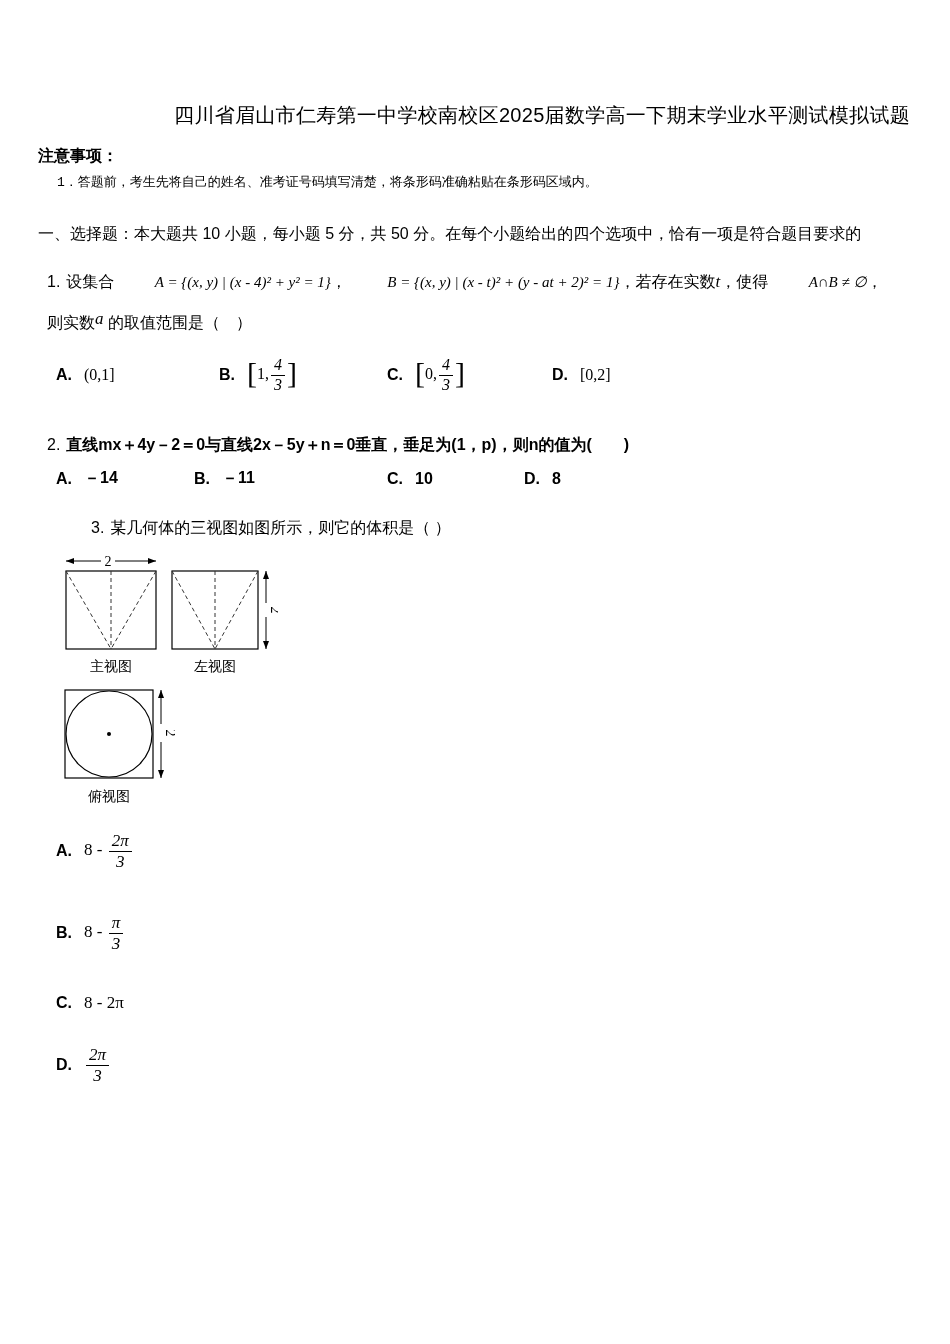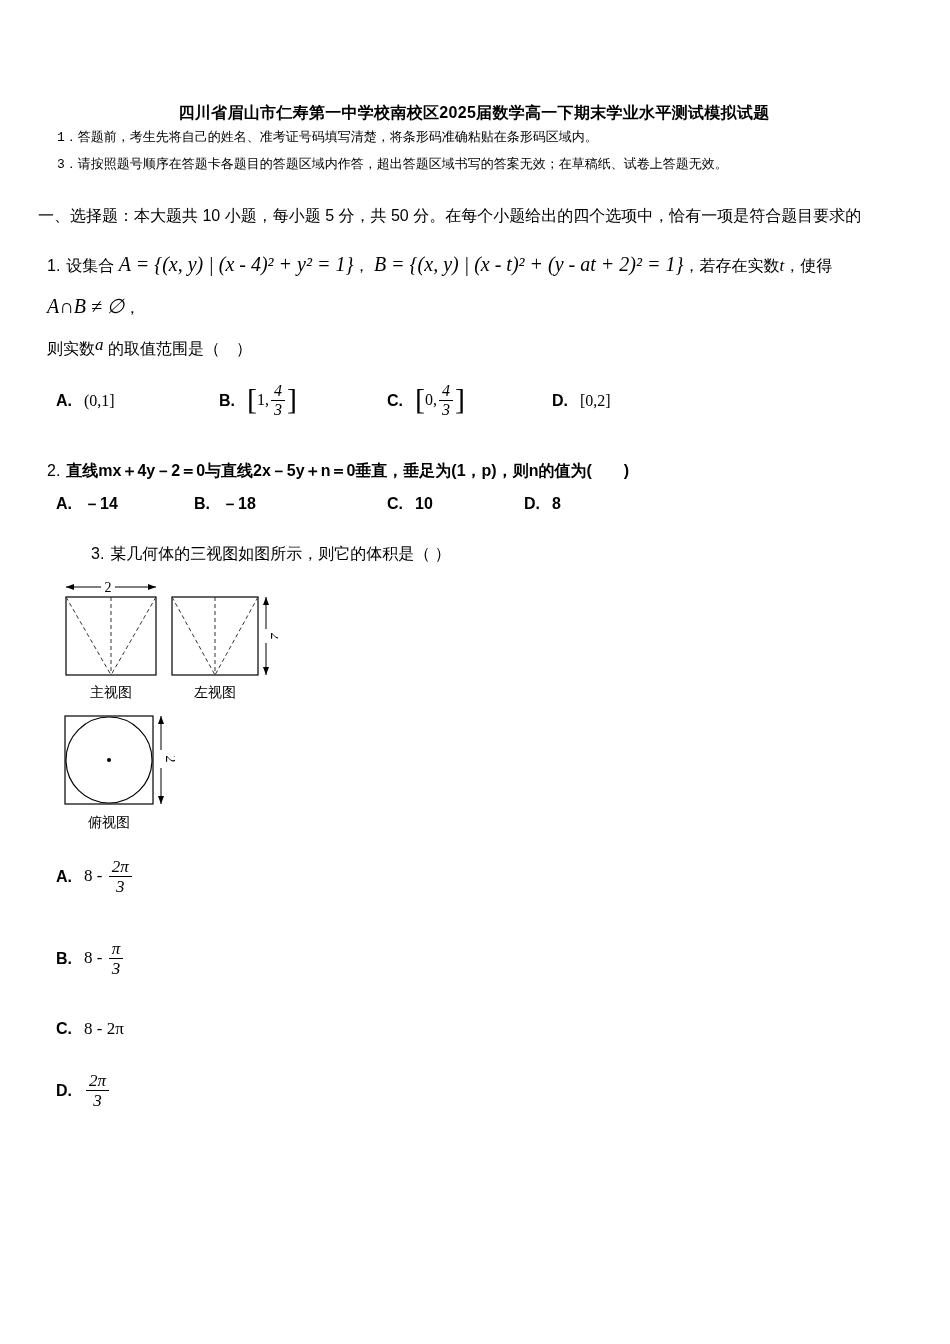--- a/index.html
+++ b/index.html
@@ -9,39 +9,40 @@
     width:950px; height:1344px;
     margin:0 auto;
     background:#ffffff;
     color:#000;
     font-family:"Liberation Sans", sans-serif;
     font-size:16px;
     padding:102px 40px 0 38px;
     overflow:hidden;
   }
   .title {
-    font-size:16px;
-    font-weight:700;
-    text-align:center;
+    font-size:20px;
+    font-weight:400;
+    text-align:right;
     line-height:1.35;
     letter-spacing:0.3px;
   }
   .notice-heading { margin-top:14px; font-weight:700; font-size:16px; line-height:26px; }
   .notice-item { padding-left:19px; font-size:13px; line-height:27px;font-family:Liberation Mono, monospace; }
   .section-heading { margin-top:26px; font-weight:400; font-size:16px; line-height:24px; }
 
   .q-block { margin-left:9px; }
   .q-num { margin-right:6px; }
   .q1-line1 { margin-top:16px; line-height:40px; }
   .q1-line2 { margin-top:6px; line-height:30px; }
   .math {
     font-family:"Liberation Serif", serif;
     font-style:italic;
-    font-size:20px;
+    font-size:15px;
     white-space:nowrap;
+    margin-left:36px;
   }
   .var { font-family:"Liberation Serif", serif; font-style:italic; font-size:17px; }
   .var-raised { position:relative; top:-4px; }
 
   .opts-row { display:flex; margin-left:9px; align-items:center; }
   .q1-opts { margin-top:14px; min-height:46px; }
   .q1-opts .col-1 { width:163px; } .q1-opts .col-2 { width:168px; } .q1-opts .col-3 { width:165px; }
   .q2-opts { margin-top:10px; }
   .q2-opts .col-1 { width:138px; } .q2-opts .col-2 { width:193px; } .q2-opts .col-3 { width:137px; }
   .opt { display:flex; align-items:center; }
@@ -92,22 +93,22 @@
   .q3-val { font-family:"Liberation Serif", serif; font-size:17px; white-space:nowrap; }
 </style>
 </head>
 <body>
 
 <div class="page">
 
   <h1 class="title">四川省眉山市仁寿第一中学校南校区2025届数学高一下期末学业水平测试模拟试题</h1>
 
   <div>
+    <div class="notice-heading">注意事项：</div>
     <div class="notice-item">1．答题前，考生先将自己的姓名、准考证号码填写清楚，将条形码准确粘贴在条形码区域内。</div>
-    <div class="notice-item">3．请按照题号顺序在答题卡各题目的答题区域内作答，超出答题区域书写的答案无效；在草稿纸、试卷上答题无效。</div>
   </div>
 
   <div class="section-heading">一、选择题：本大题共 10 小题，每小题 5 分，共 50 分。在每个小题给出的四个选项中，恰有一项是符合题目要求的</div>
 
   <div class="q-block">
     <div class="q1-line1">
       <span class="q-num">1.</span><span>设集合</span>
       <span class="math">A = {(x, y) | (x - 4)² + y² = 1}</span><span>，</span>
       <span class="math">B = {(x, y) | (x - t)² + (y - at + 2)² = 1}</span><span>，若存在实数</span><span class="var">t</span><span>，使得</span>
       <span class="math">A∩B ≠ ∅</span><span>，</span>
@@ -139,21 +140,21 @@
     <div class="q2-line">
       <span class="q-num">2.</span><span class="q2-text">直线mx＋4y－2＝0与直线2x－5y＋n＝0垂直，垂足为(1，p)，则n的值为(　　)</span>
     </div>
     <div class="opts-row q2-opts">
       <div class="opt col-1">
         <span class="opt-label">A.</span>
         <span class="bold-val">－14</span>
       </div>
       <div class="opt col-2">
         <span class="opt-label">B.</span>
-        <span class="bold-val">－18</span>
+        <span class="bold-val">－11</span>
       </div>
       <div class="opt col-3">
         <span class="opt-label">C.</span>
         <span class="bold-val">10</span>
       </div>
       <div class="opt col-4">
         <span class="opt-label">D.</span>
         <span class="bold-val">8</span>
       </div>
     </div>

